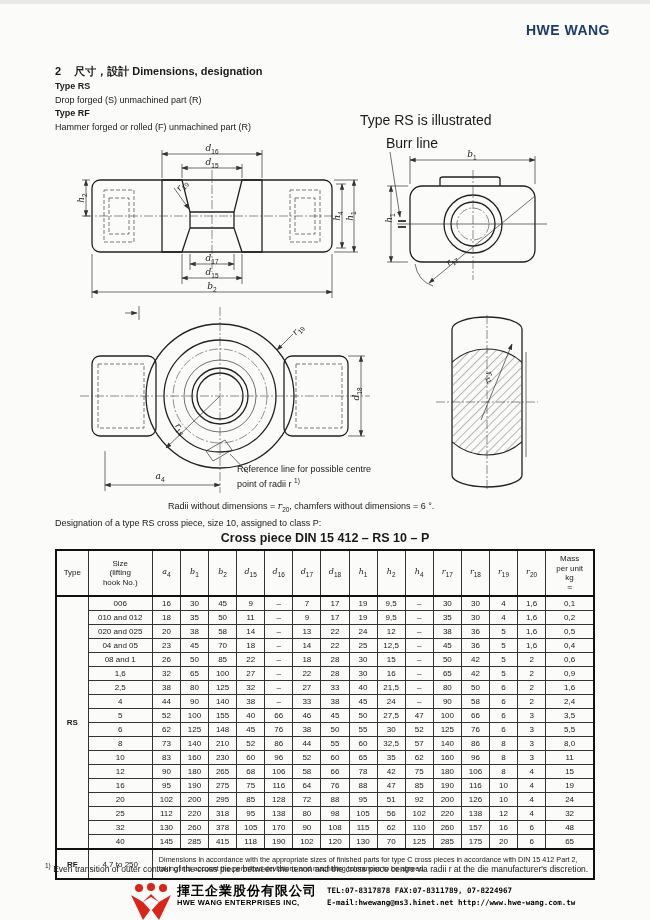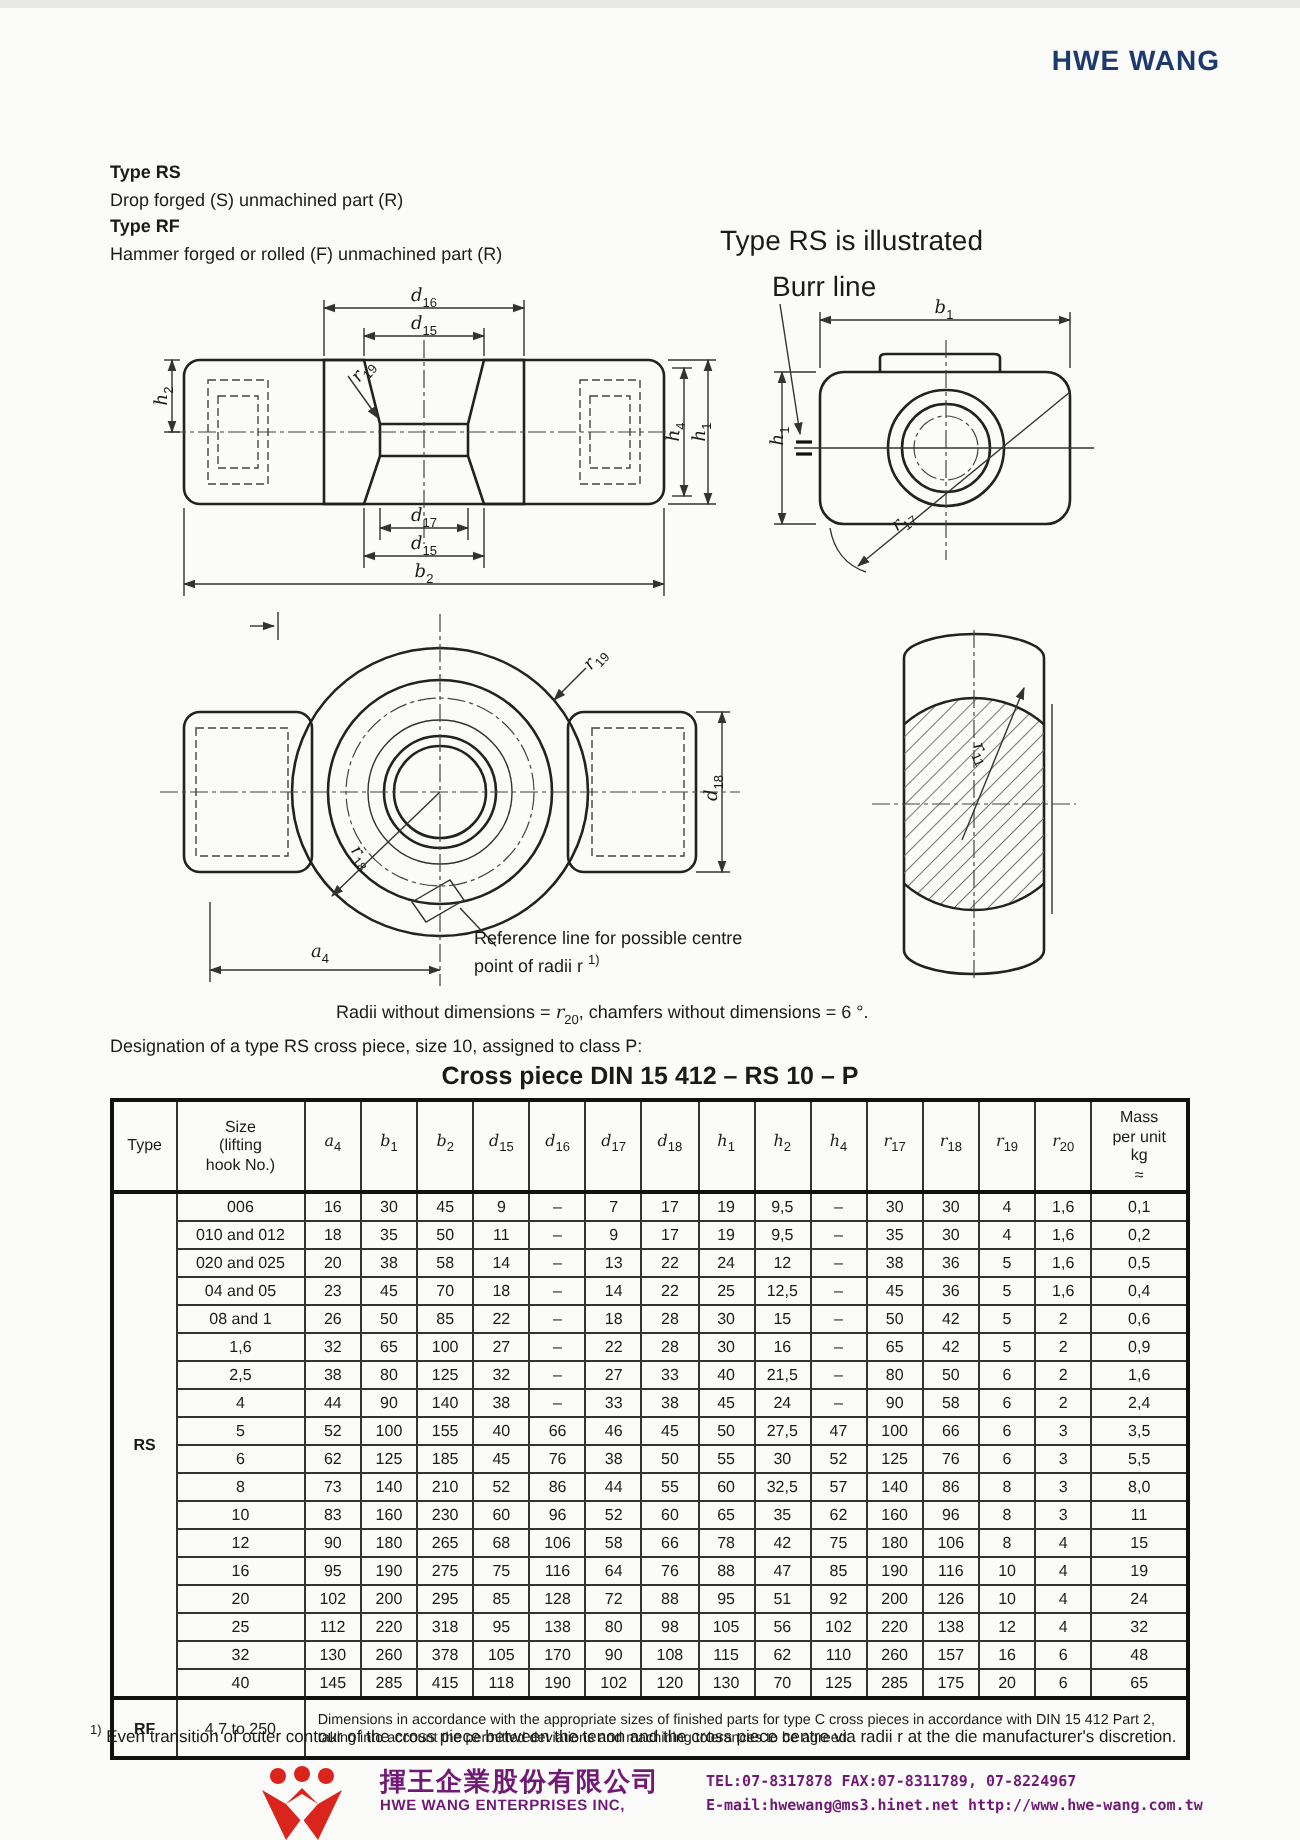--- a/index.html
+++ b/index.html
@@ -30,33 +30,38 @@
   .dims-table-wrap{left:55px;top:545px;}
   table.dims{border-collapse:collapse;table-layout:fixed;width:540px;font-size:8px;}
   table.dims th,table.dims td{border:1px solid #333;text-align:center;padding:0;vertical-align:middle;overflow:hidden;}
   table.dims{border:2px solid #111;}
   table.dims thead th{height:44px;font-weight:normal;line-height:9.5px;border-bottom:2px solid #111;}
   table.dims tbody td{height:13px;line-height:13px;}
   table.dims td.type-cell{font-weight:bold;}
   table.dims tr.rf-row td{border-top:2px solid #111;height:28px;}
   table.dims td.rf-note{text-align:left;font-size:7.2px;line-height:9.5px;padding:0 6px;}
   .footnote{left:45px;top:856px;width:562px;font-size:8.5px;line-height:11px;padding-left:14px;text-indent:-14px;}
-  .footer{left:130px;top:879px;display:flex;align-items:flex-start;color:#701a75;gap:13px;}
+  .footer{left:130px;top:879px;display:flex;align-items:flex-start;color:#000000;}
   .footer .co{margin-left:5px;}
   .footer .co-zh{font-size:13px;font-weight:bold;letter-spacing:1px;line-height:15px;}
   .footer .co-en{font-size:7.5px;font-weight:bold;line-height:9px;letter-spacing:.3px;}
   .footer .contact{margin-left:10px;font-family:"DejaVu Sans Mono",monospace;font-size:7.5px;font-weight:bold;line-height:12px;margin-top:2px;white-space:nowrap;}
 </style>
 </head>
 <body>
 
 <div class="page">
 
   <div class="abs brand">HWE WANG</div>
 
+  <div class="abs heading">
+    <span class="num">2</span>
+    <span>尺寸，設計</span>
+    <span>Dimensions, designation</span>
+  </div>
 
   <div class="abs typeblock">
     <div class="tl">Type RS</div>
     <div>Drop forged (S) unmachined part (R)</div>
     <div class="tl">Type RF</div>
     <div>Hammer forged or rolled (F) unmachined part (R)</div>
   </div>
 
   <div class="abs ann" style="left:360px;top:108px;">Type RS is illustrated</div>
   <div class="abs ann" style="left:386px;top:131px;">Burr line</div>
@@ -429,21 +434,21 @@
             <td>100</td>
             <td>66</td>
             <td>6</td>
             <td>3</td>
             <td>3,5</td>
           </tr>
           <tr>
             <td>6</td>
             <td>62</td>
             <td>125</td>
-            <td>185</td>
+            <td>148</td>
             <td>45</td>
             <td>76</td>
             <td>38</td>
             <td>50</td>
             <td>55</td>
             <td>30</td>
             <td>52</td>
             <td>125</td>
             <td>76</td>
             <td>6</td>

